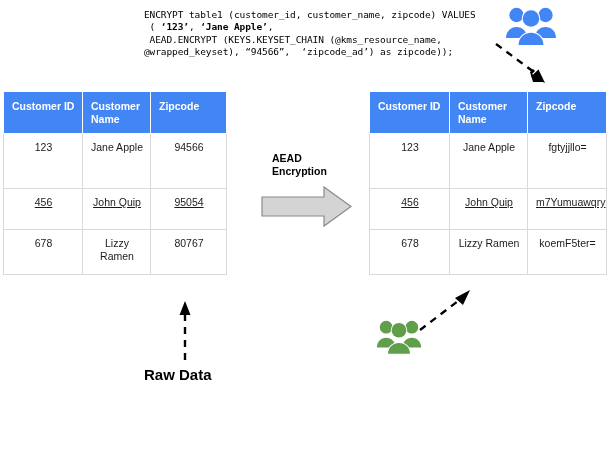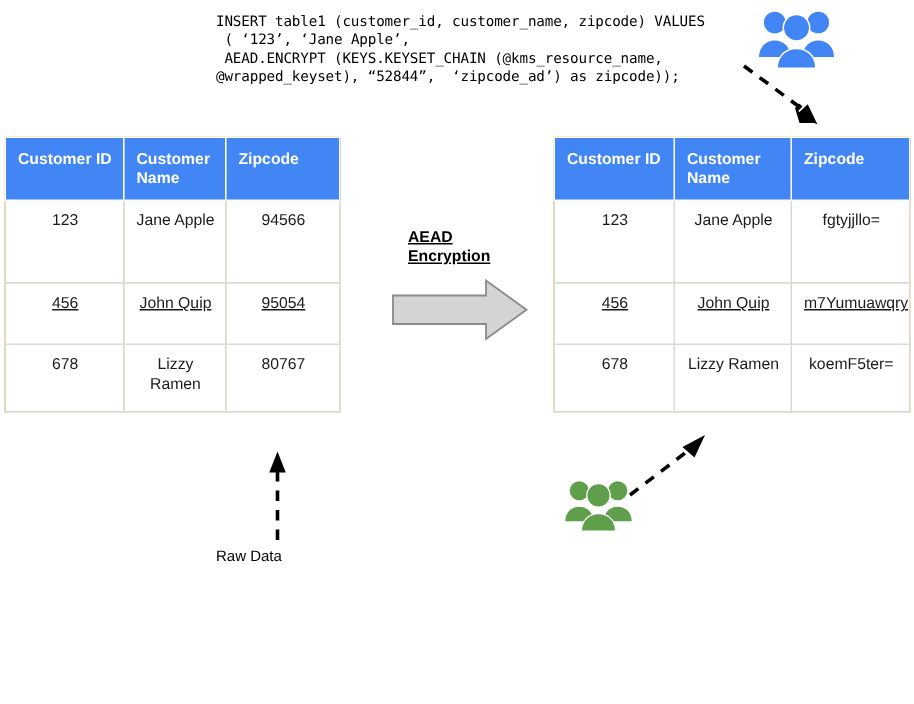--- a/index.html
+++ b/index.html
@@ -17,29 +17,29 @@
     position:absolute;
     font-family:"DejaVu Sans Mono", monospace;
     font-size:9.5px;
     line-height:12.3px;
     color:#000000;
     white-space:pre;
     letter-spacing:-0.1px;
   }
   #insert-sql{left:144px;top:9px;}
   #select-sql{left:372px;top:376px;font-size:9.3px;line-height:12.6px;}
-  .sql .b{font-weight:normal;}
+  .sql .b{font-weight:bold;}
   .sql .grn{color:#4f9c3f;}
 
   
   .tbl{
     position:absolute;
     border-collapse:collapse;
     table-layout:fixed;
-    background:#eab308;
+    background:#14b8a6;
   }
   .tbl th{
     background:#4285f4;
     color:#ffffff;
     font-size:10.5px;
     font-weight:bold;
     text-align:left;
     vertical-align:top;
     padding:8px 7px 8px 8px;
     border:1px solid #ffffff;
@@ -65,47 +65,47 @@
   #table-right col.c2{width:78px;}
   #table-right col.c3{width:79px;}
   .tbl tr.r1 td{height:40px;}
   .tbl tr.r2 td{height:26px;text-decoration:underline;}
   .tbl tr.r3 td{height:30px;margin-top:16px;}
 
   
   #aead-label{
     position:absolute;left:272px;top:152px;
     font-size:10.5px;font-weight:bold;color:#000;
-    line-height:13px;white-space:pre;text-decoration:underline;
+    line-height:13px;white-space:pre;
   }
   #aead-arrow{position:absolute;left:261px;top:186px;}
   #raw-data-label{
     position:absolute;left:144px;top:366px;
-    font-size:10px;font-weight:normal;color:#000;white-space:nowrap;
+    font-size:15px;font-weight:bold;color:#000;white-space:nowrap;
   }
   #raw-data-arrow{position:absolute;left:175px;top:300px;}
 
   
   .people{position:absolute;}
   #people-blue{left:505px;top:4px;}
   #people-green{left:376px;top:316px;}
 
   
   #arrow-insert{position:absolute;left:492px;top:40px;}
   #arrow-select{position:absolute;left:418px;top:286px;}
 </style>
 </head>
 <body>
 
 <div class="stage">
 
-  <div class="sql" id="insert-sql"><span>INSERT table1 (customer_id, customer_name, zipcode) VALUES</span>
+  <div class="sql" id="insert-sql"><span>ENCRYPT table1 (customer_id, customer_name, zipcode) VALUES</span>
 <span> ( </span><span class="b">‘123’</span><span>, </span><span class="b">‘Jane Apple’</span><span>,</span>
 <span> AEAD.ENCRYPT (KEYS.KEYSET_CHAIN (@kms_resource_name,</span>
-<span>@wrapped_keyset), “52844”,  ‘zipcode_ad’) as zipcode));</span></div>
+<span>@wrapped_keyset), “94566”,  ‘zipcode_ad’) as zipcode));</span></div>
 
   <div class="people" id="people-blue">
     <svg width="52" height="42" viewBox="0 0 52 42" xmlns="http://www.w3.org/2000/svg">
       <g fill="#4285f4">
         <circle cx="11.5" cy="11" r="7.2"></circle>
         <path d="M1 34c0-6.6 4.7-11 10.5-11S22 27.4 22 34z"></path>
         <circle cx="40.5" cy="11" r="7.2"></circle>
         <path d="M30 34c0-6.6 4.7-11 10.5-11S51 27.4 51 34z"></path>
         <circle cx="26" cy="14.5" r="9.3" fill="#ffffff"></circle>
         <circle cx="26" cy="14.5" r="8.3"></circle>

